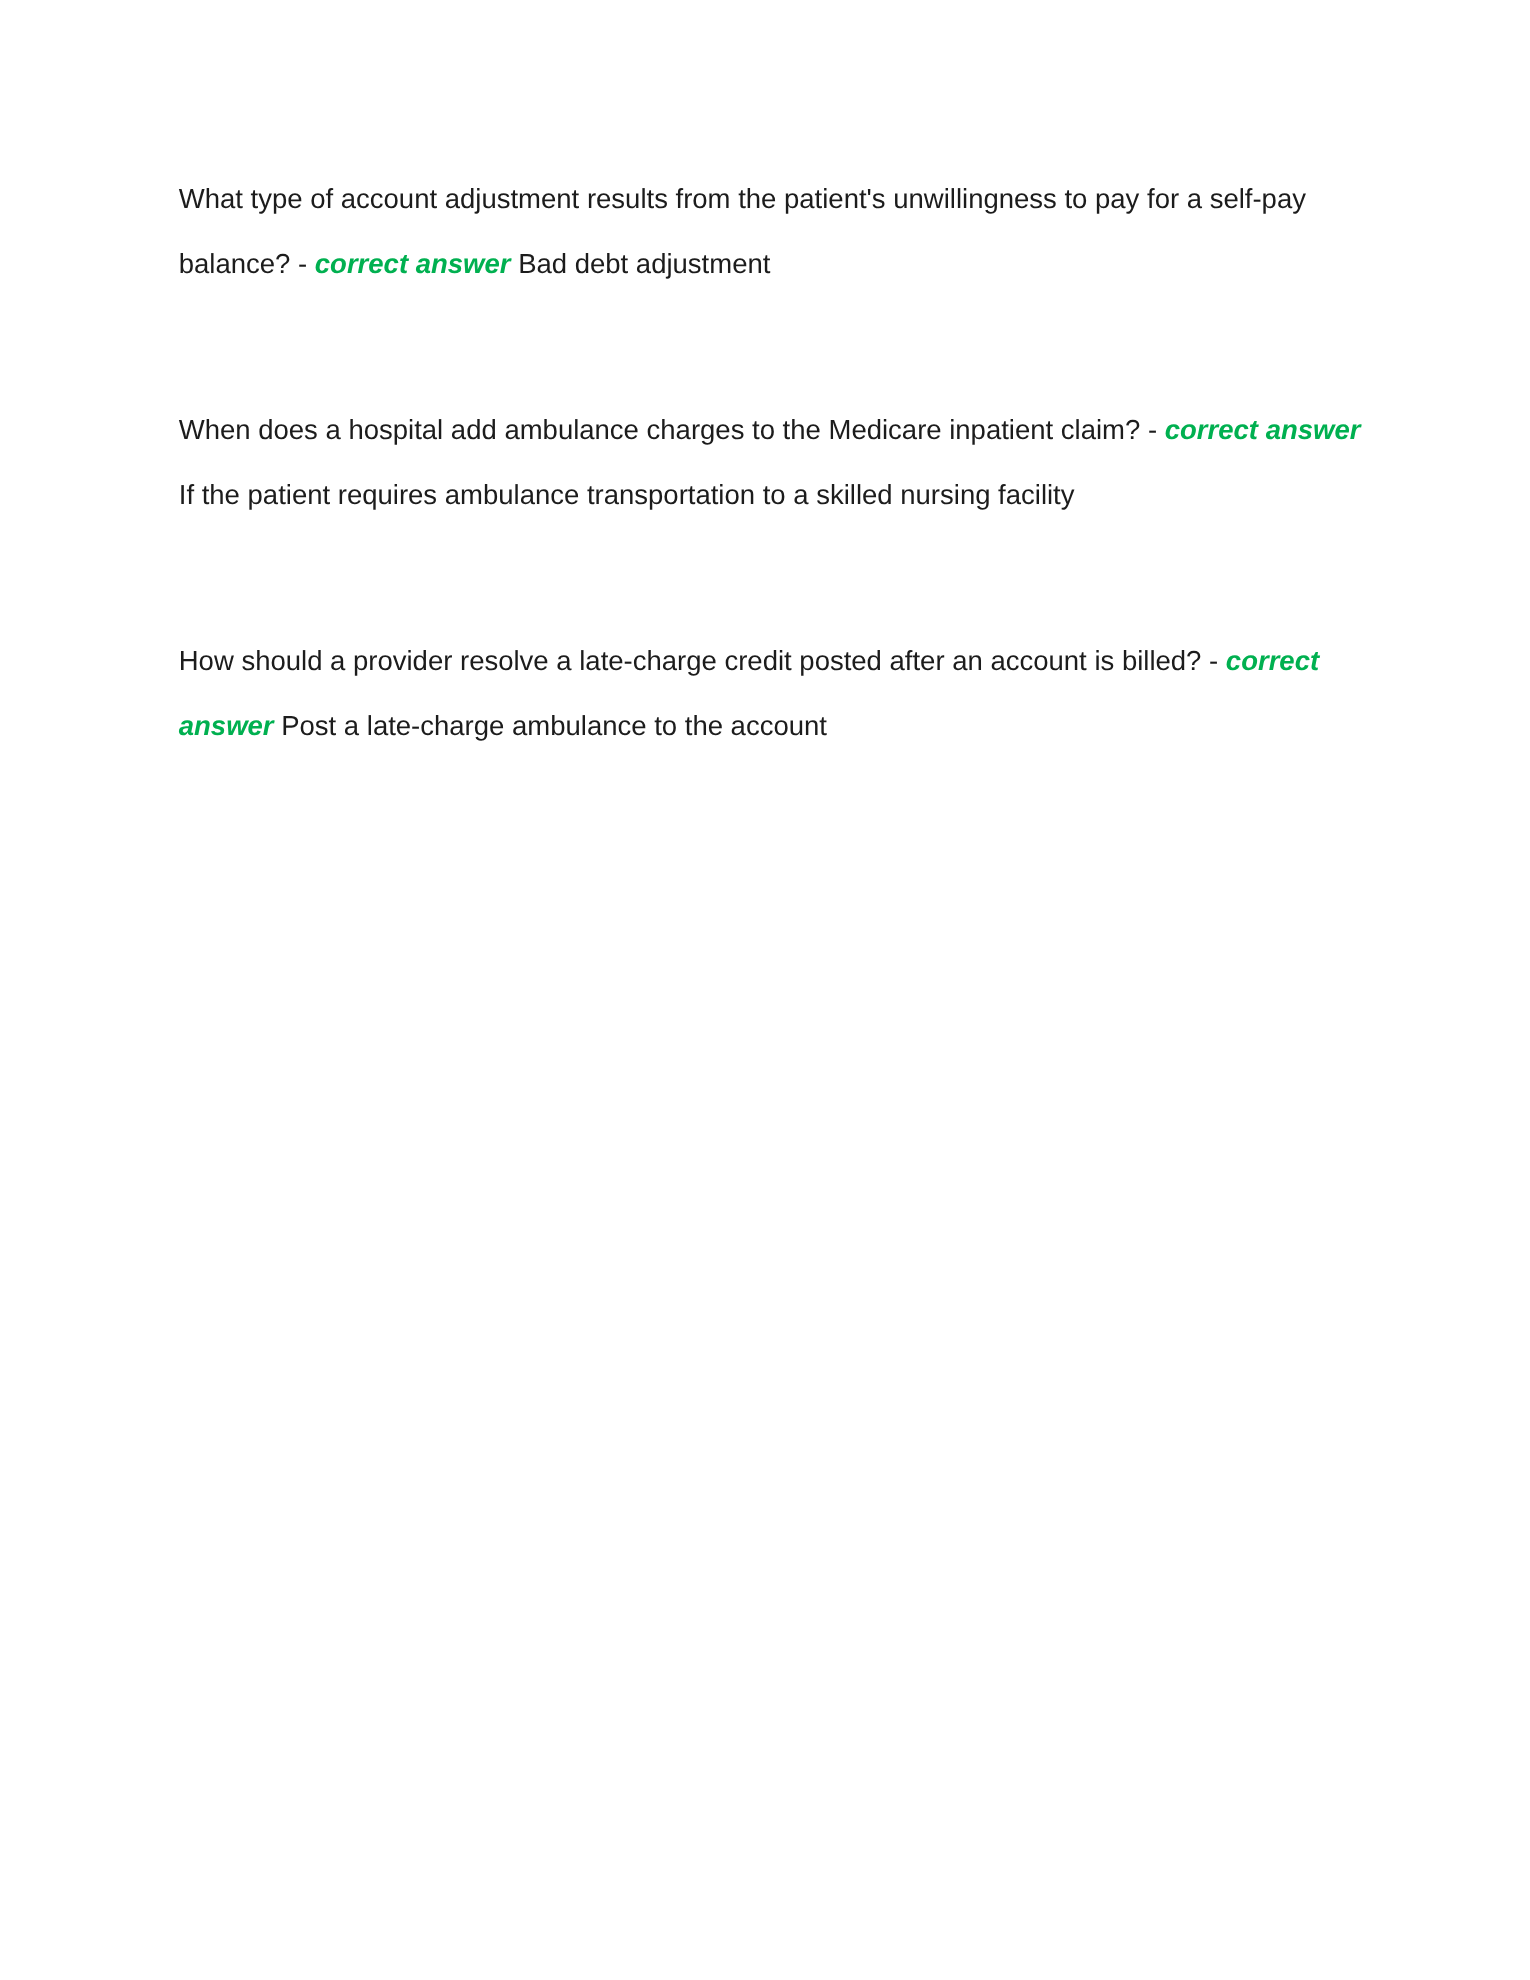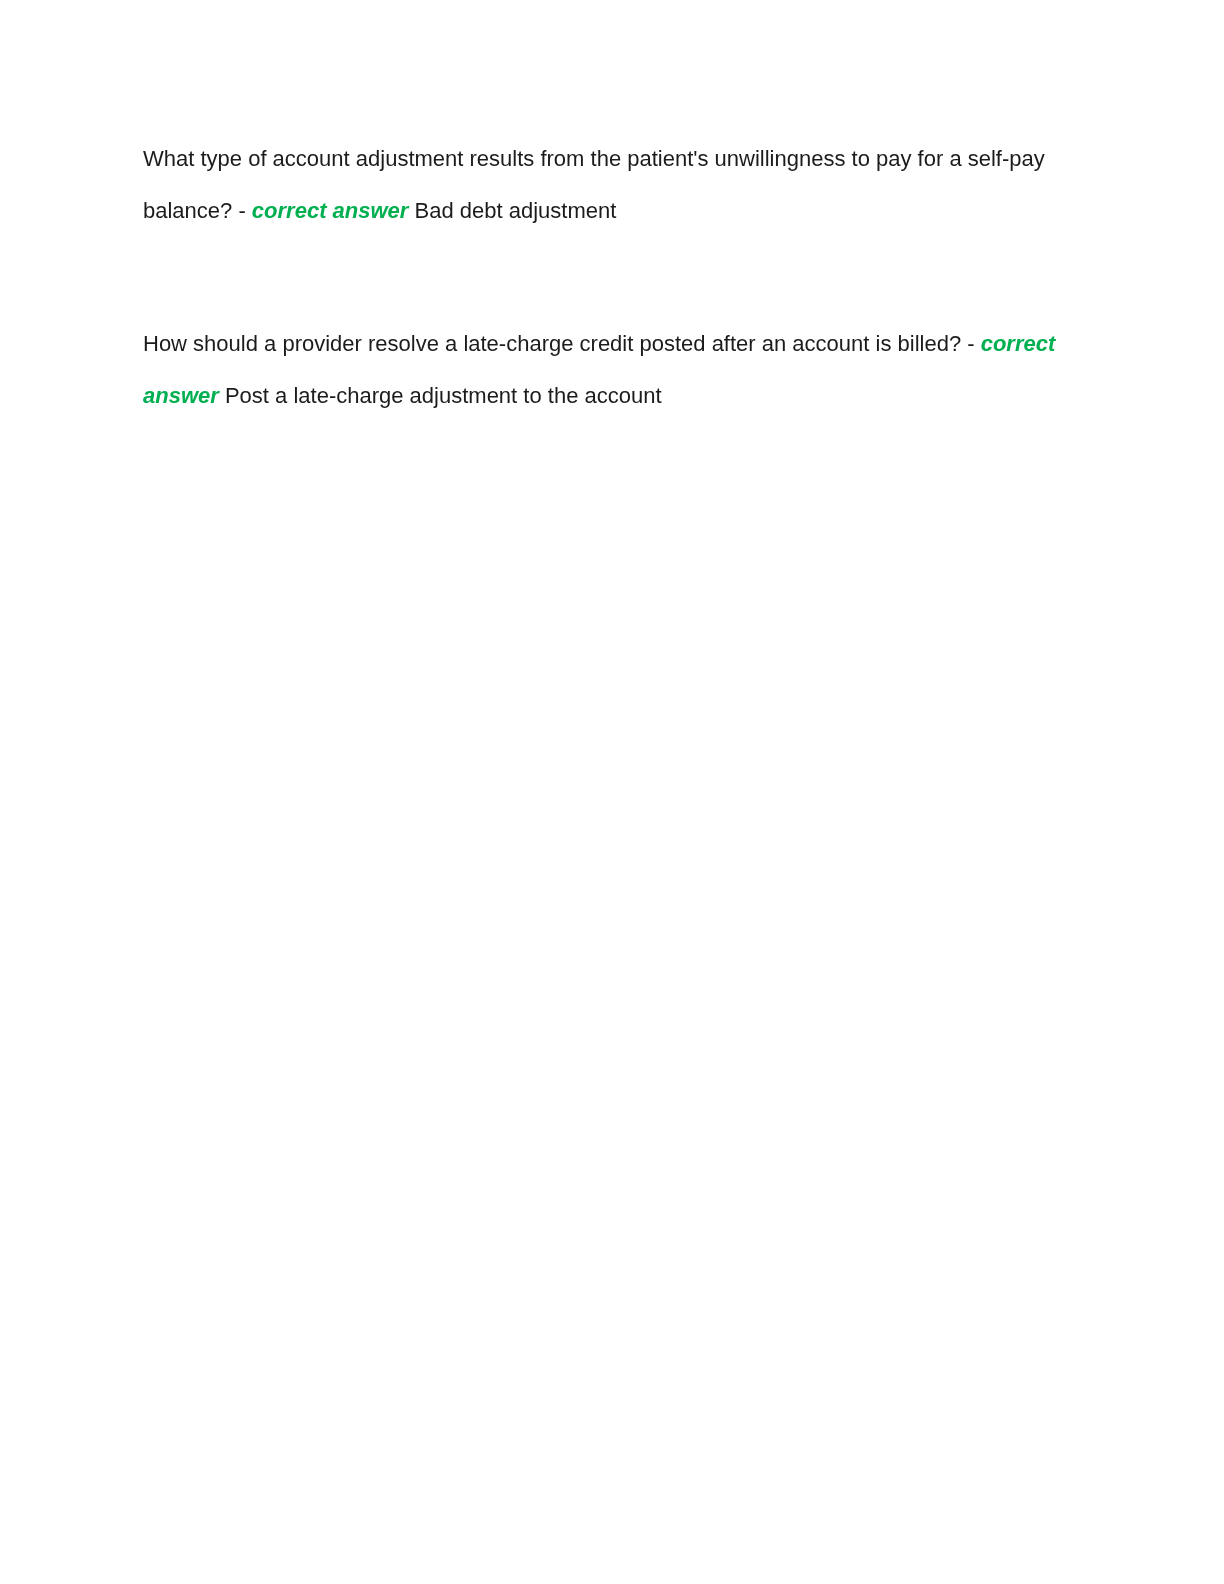--- a/index.html
+++ b/index.html
@@ -40,15 +40,16 @@
     font-weight: bold;
     font-style: italic;
   }
 </style>
 </head>
 <body>
 
 <div class="page">
   <div class="content">
       <p class="qa"><span class="normal-text">What type of account adjustment results from the patient's unwillingness to pay for a self-pay balance? - </span><span class="answer-label">correct answer</span><span class="normal-text"> Bad debt adjustment</span></p>
-      <p class="qa"><span class="normal-text">How should a provider resolve a late-charge credit posted after an account is billed? - </span><span class="answer-label">correct answer</span><span class="normal-text"> Post a late-charge adjustment to the account</span></p>
+      <p class="qa"><span class="normal-text">When does a hospital add ambulance charges to the Medicare inpatient claim? - </span><span class="answer-label">correct answer</span><span class="normal-text"> If the patient requires ambulance transportation to a skilled nursing facility</span></p>
+      <p class="qa"><span class="normal-text">How should a provider resolve a late-charge credit posted after an account is billed? - </span><span class="answer-label">correct answer</span><span class="normal-text"> Post a late-charge ambulance to the account</span></p>
     </div>
 </div>
 
 </body></html>

